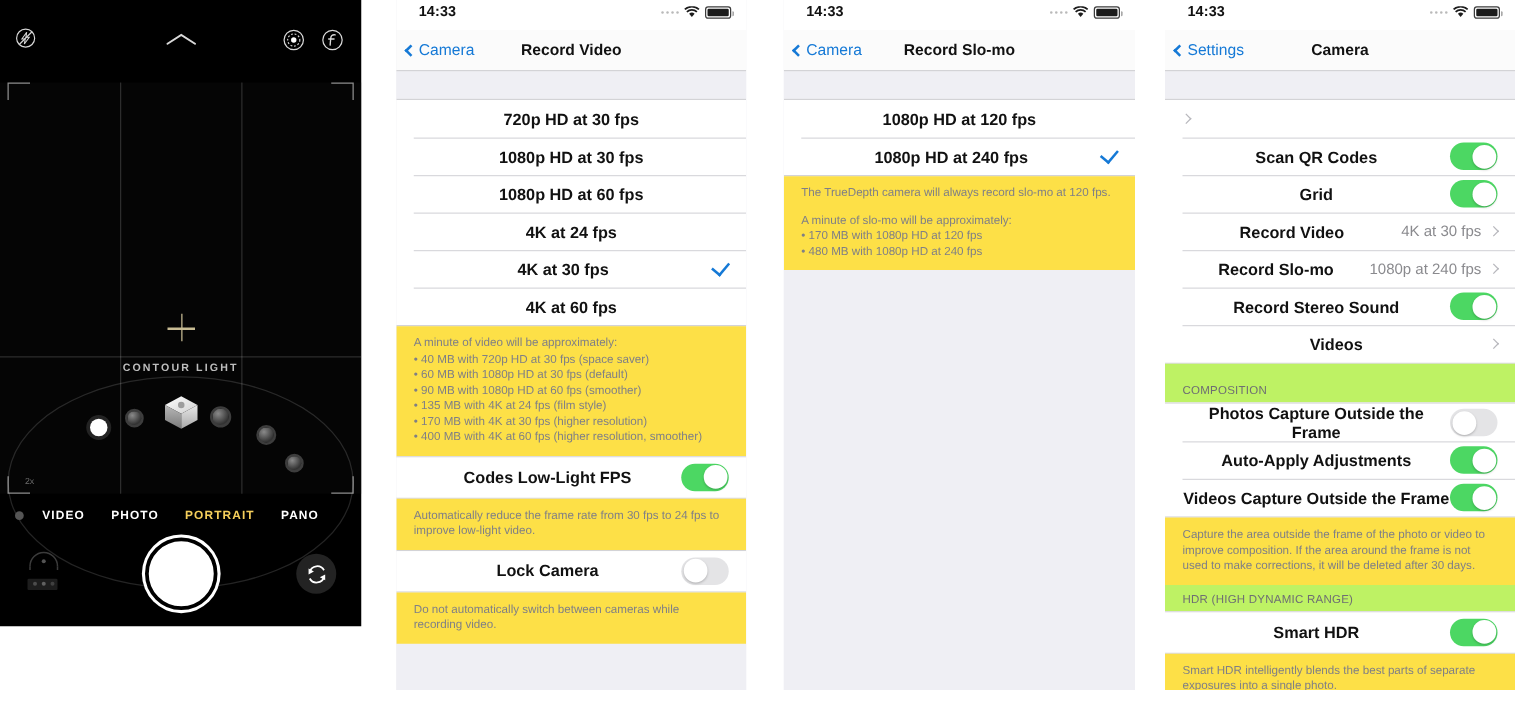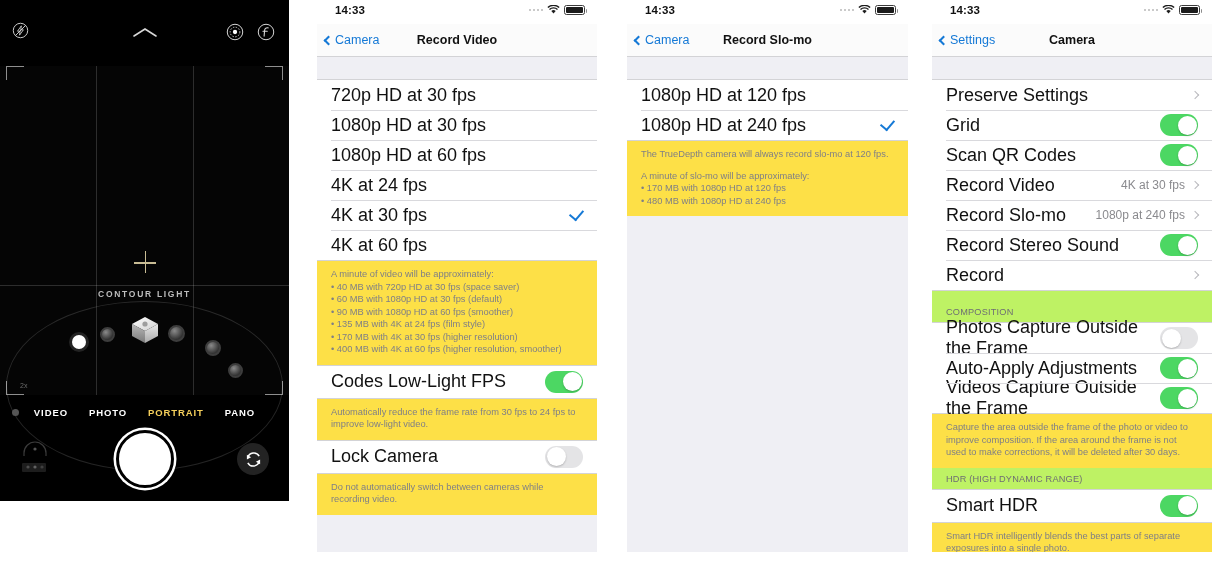--- a/index.html
+++ b/index.html
@@ -180,21 +180,21 @@
   .spacer { height: 22px; }
   .group { background: #ffffff; border-top: 0.5px solid #d3d3d6; border-bottom: 0.5px solid #d3d3d6; }
   .row {
     height: 30px; display: flex; align-items: center;
     padding: 0 14px; position: relative; background: #ffffff;
   }
   .row + .row:before {
     content: ""; position: absolute; left: 14px; right: 0; top: 0;
     height: 0.5px; background: #d9d9dd;
   }
-  .row-label { font-size: 18px; color: #111; font-weight: 400; flex: 1; }
+  .row-label { font-size: 13px; color: #111; font-weight: 700; flex: 1; text-align: center; }
   .row-value { font-size: 12px; color: #8a8a8e; margin-right: 7px; }
   .chev-r {
     width: 6px; height: 6px; border-right: 1.4px solid #b8b8bd; border-top: 1.4px solid #b8b8bd;
     transform: rotate(45deg);
   }
   .check {
     width: 13px; height: 9px; border-left: 2px solid #1579d6; border-bottom: 2px solid #1579d6;
     transform: rotate(-50deg); margin-bottom: 3px;
   }
   .toggle {
@@ -510,31 +510,30 @@
         <span>Settings</span>
       </span>
       <span class="navtitle">Camera</span>
     </div>
 
     <div class="scroll">
       <div class="spacer"></div>
 
       <div class="group">
         <div class="row">
-          <span class="row-label">Preserve Settings</span>
           <span class="chev-r"></span>
         </div>
         <div class="row">
+          <span class="row-label">Scan QR Codes</span>
+          <span class="toggle">
+              <i></i>
+            </span>
+        </div>
+        <div class="row">
           <span class="row-label">Grid</span>
-          <span class="toggle">
-              <i></i>
-            </span>
-        </div>
-        <div class="row">
-          <span class="row-label">Scan QR Codes</span>
           <span class="toggle">
               <i></i>
             </span>
         </div>
         <div class="row">
           <span class="row-label">Record Video</span>
           <span class="row-value">4K at 30 fps</span>
           <span class="chev-r"></span>
         </div>
         <div class="row">
@@ -542,21 +541,21 @@
           <span class="row-value">1080p at 240 fps</span>
           <span class="chev-r"></span>
         </div>
         <div class="row">
           <span class="row-label">Record Stereo Sound</span>
           <span class="toggle">
               <i></i>
             </span>
         </div>
         <div class="row">
-          <span class="row-label">Record</span>
+          <span class="row-label">Videos</span>
           <span class="chev-r"></span>
         </div>
       </div>
 
       <div class="secthead">COMPOSITION</div>
 
       <div class="group">
         <div class="row">
           <span class="row-label">Photos Capture Outside the Frame</span>
           <span class="toggle off">

